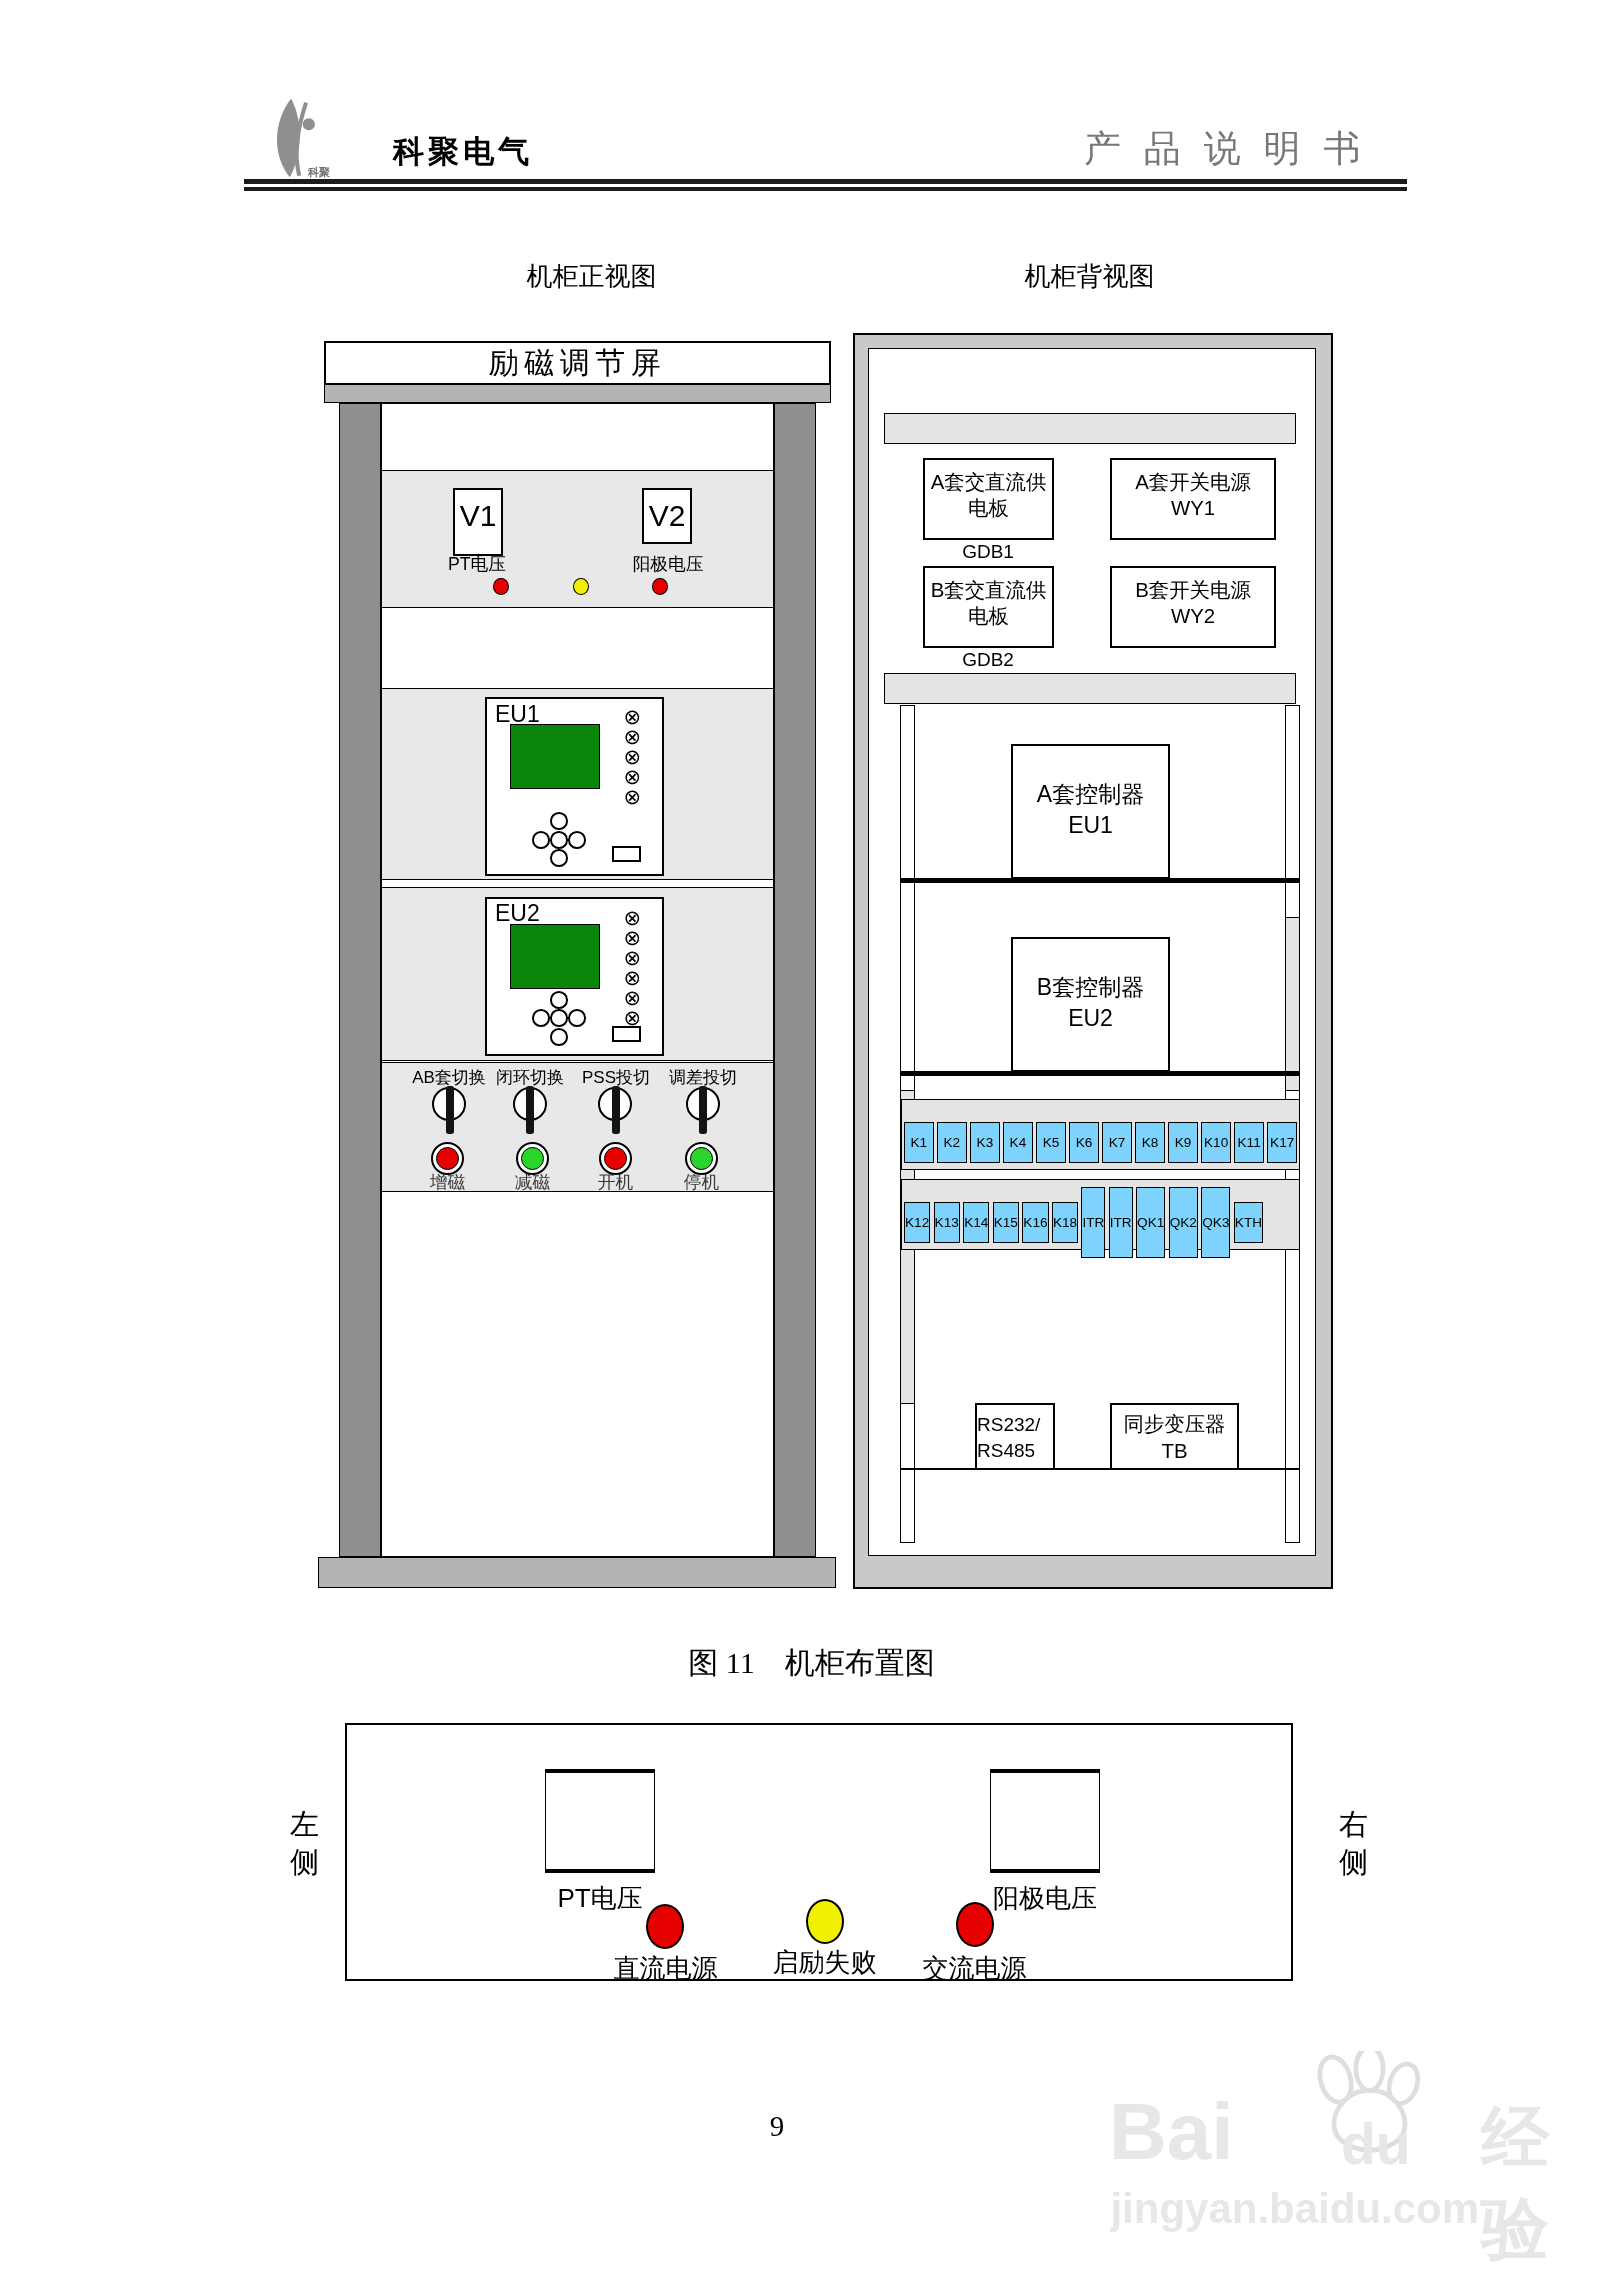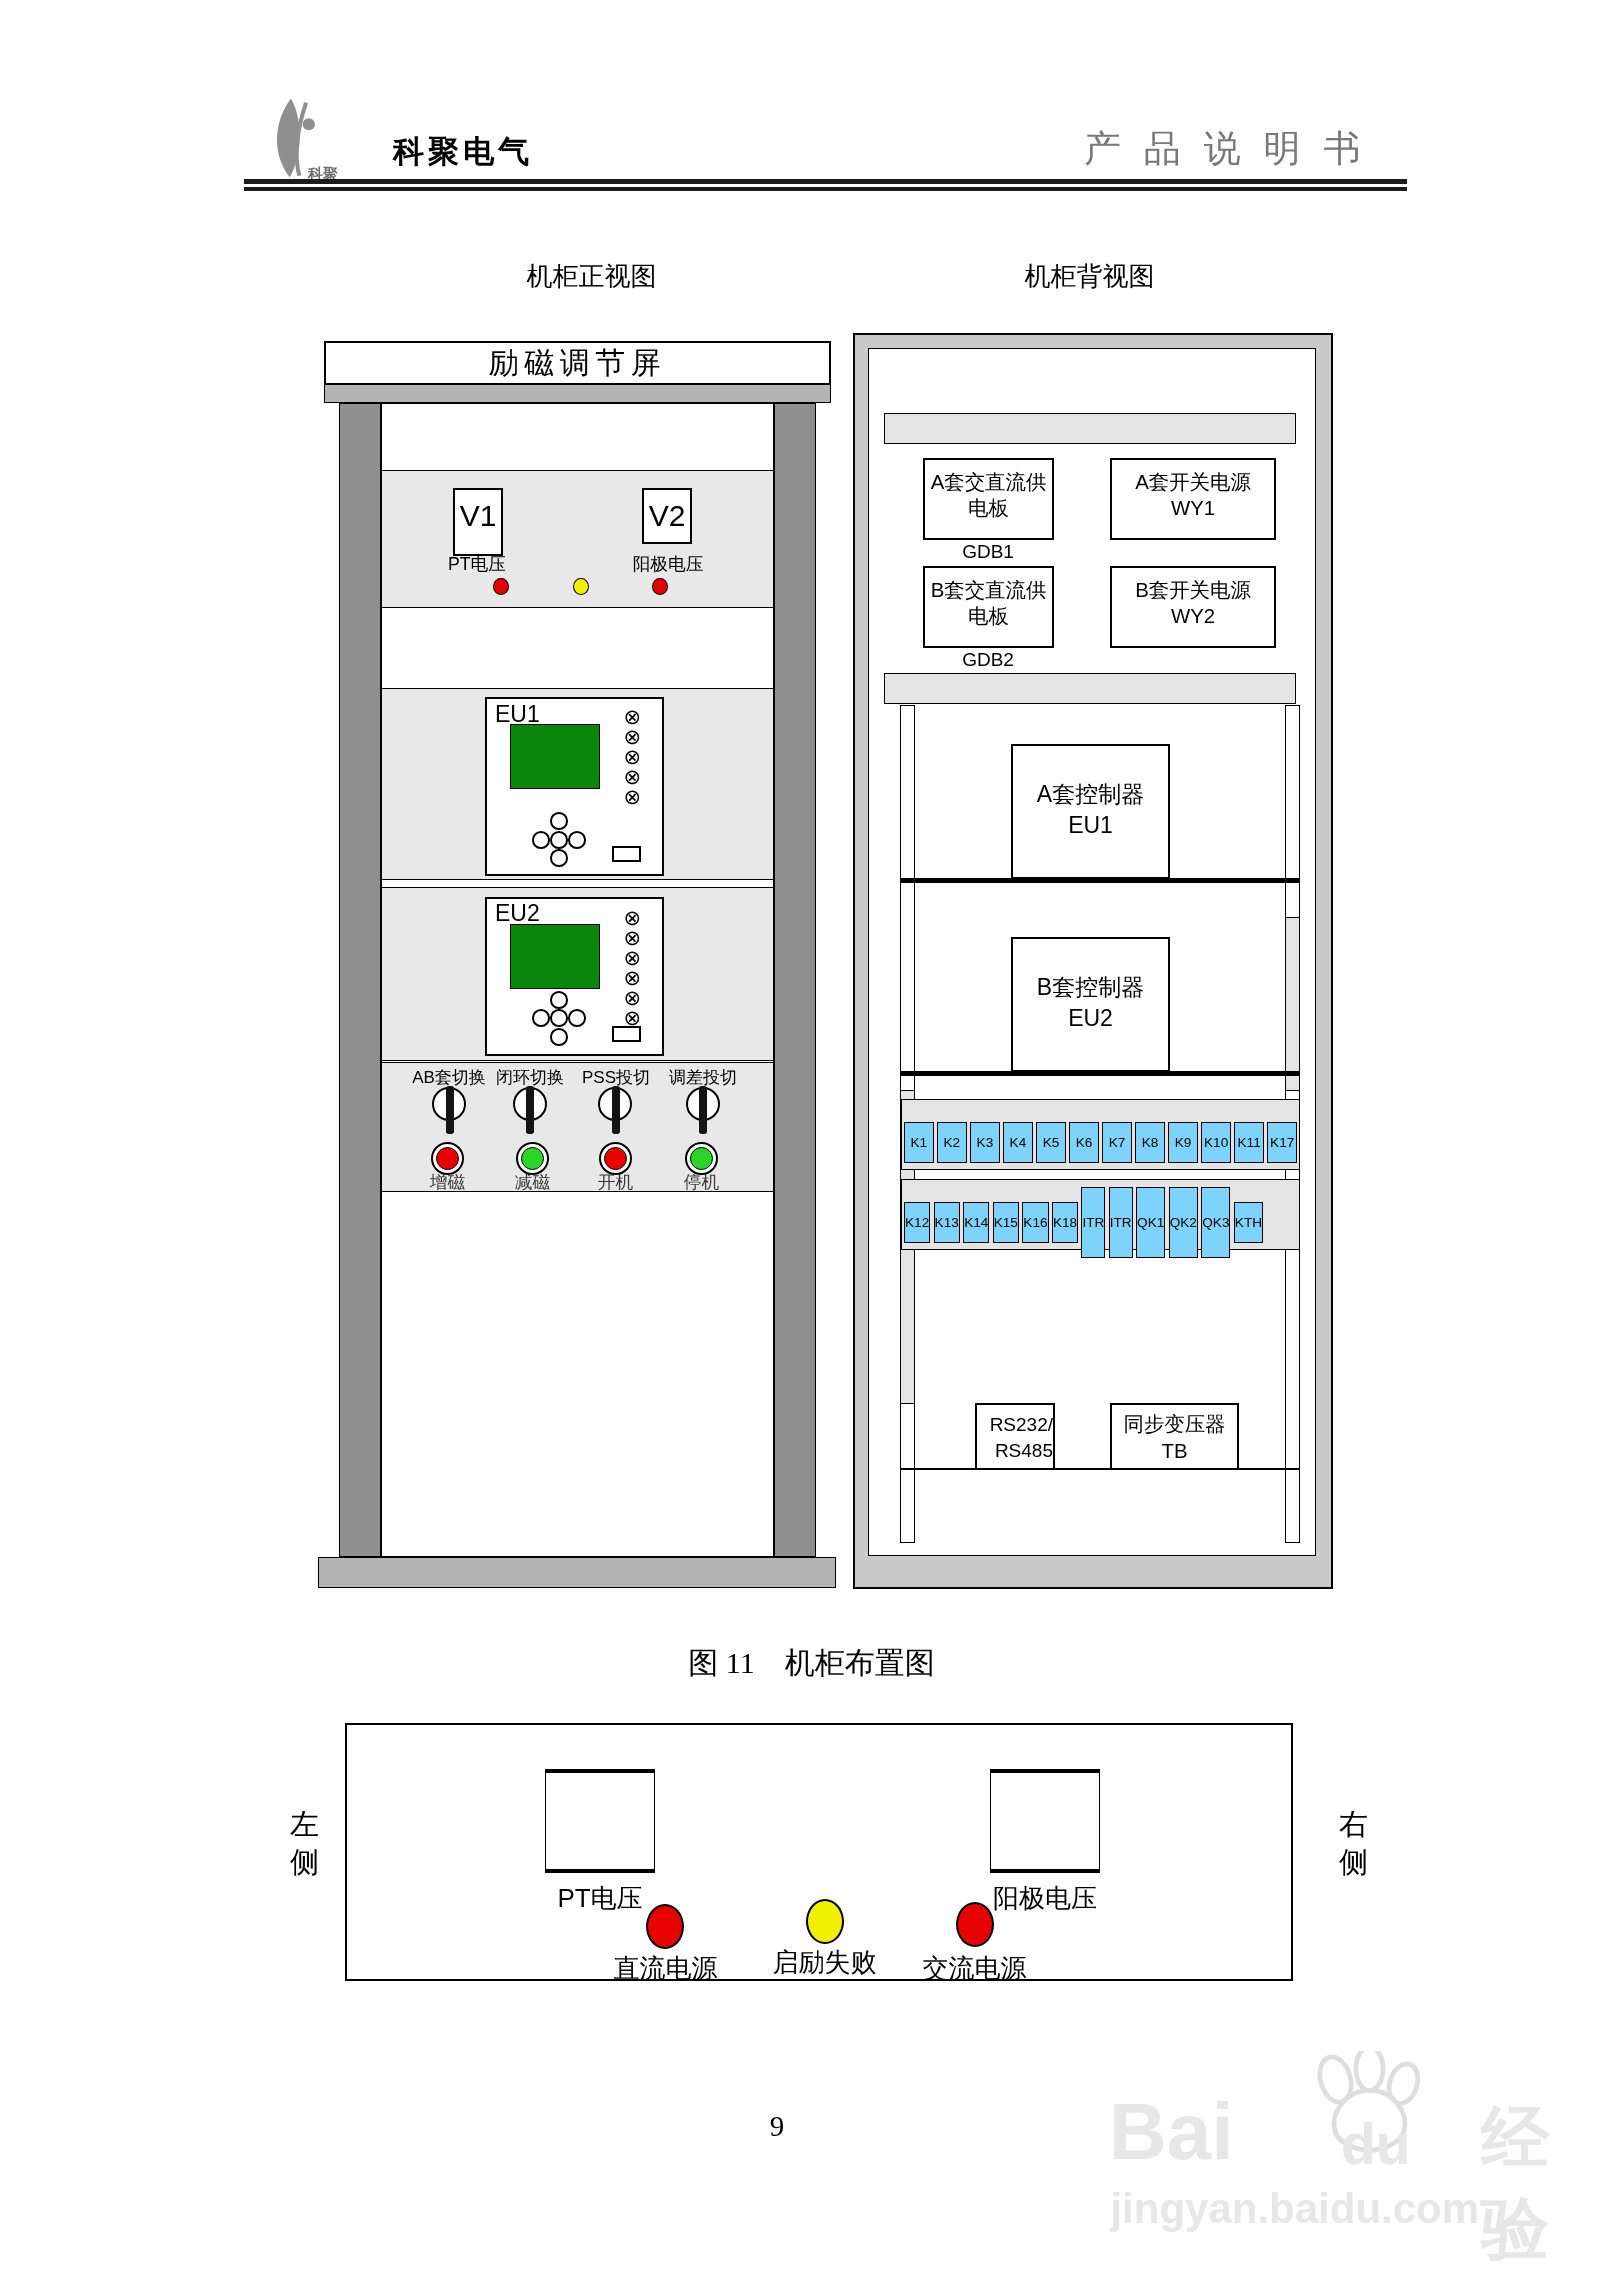--- a/index.html
+++ b/index.html
@@ -36,21 +36,21 @@
 </head>
 <body>
 
 <div class="page">
 
   <svg class="abs" style="left:264px;top:97px;" width="76" height="83" viewBox="0 0 112 122">
     <path d="M40,2 C14,35 11,85 38,118 C54,90 60,40 40,2 Z" fill="#8f8f8f"></path>
     <path d="M62,8 C48,50 44,85 52,116" stroke="#8f8f8f" stroke-width="6" fill="none"></path>
     <circle cx="66" cy="40" r="9" fill="#8f8f8f"></circle>
   </svg>
-  <div class="abs serif" style="left:308px;top:165px;font-size:15px;color:#6f6f6f;font-weight:bold;">科聚</div>
+  <div class="abs serif" style="left:308px;top:165px;font-size:11px;color:#6f6f6f;font-weight:bold;">科聚</div>
 
   <div class="abs serif" style="left:393px;top:131px;font-size:31px;font-weight:bold;letter-spacing:4.1px;">科聚电气</div>
 
   <div class="abs serif" style="left:1084px;top:124px;font-size:37px;color:#787878;letter-spacing:6.8px;">产 品 说 明 书</div>
 
   <div class="abs" style="left:244px;top:179px;width:1163px;height:11.6px;border-top:5.5px solid #1c1c1c;border-bottom:4.1px solid #1c1c1c;"></div>
 
   <div class="abs serif ct" style="left:470px;top:259px;width:243px;font-size:26px;">机柜正视图</div>
   <div class="abs serif ct" style="left:968px;top:259px;width:243px;font-size:26px;">机柜背视图</div>
 
@@ -206,21 +206,21 @@
     <div class="relay-cell">K16</div>
     <div class="relay-cell">K18</div>
     <div class="relay-cell relay-tall">ITR</div>
     <div class="relay-cell relay-tall">ITR</div>
     <div class="relay-cell relay-tall">QK1</div>
     <div class="relay-cell relay-tall">QK2</div>
     <div class="relay-cell relay-tall">QK3</div>
     <div class="relay-cell">KTH</div>
   </div>
 
-  <div class="abs b3 whitebox" style="left:975px;top:1403px;width:80px;height:67px;font-size:19px;line-height:26px;text-align:right;padding-top:6.8px;">
+  <div class="abs b3 whitebox" style="left:975px;top:1403px;width:80px;height:67px;font-size:19px;line-height:26px;text-align:left;padding-top:6.8px;">
     <div>RS232/</div>
     <div>RS485</div>
   </div>
   <div class="abs b3 whitebox" style="left:1110px;top:1403px;width:129px;height:67px;font-size:20.4px;line-height:27px;text-align:center;padding-top:5.5px;">
     <div>同步变压器</div>
     <div>TB</div>
   </div>
   <div class="abs" style="left:901px;top:1468px;width:399px;height:2px;background:#000;"></div>
 
   <div class="abs serif ct" style="left:573px;top:1643px;width:477px;font-size:30px;">图 11　机柜布置图</div>

